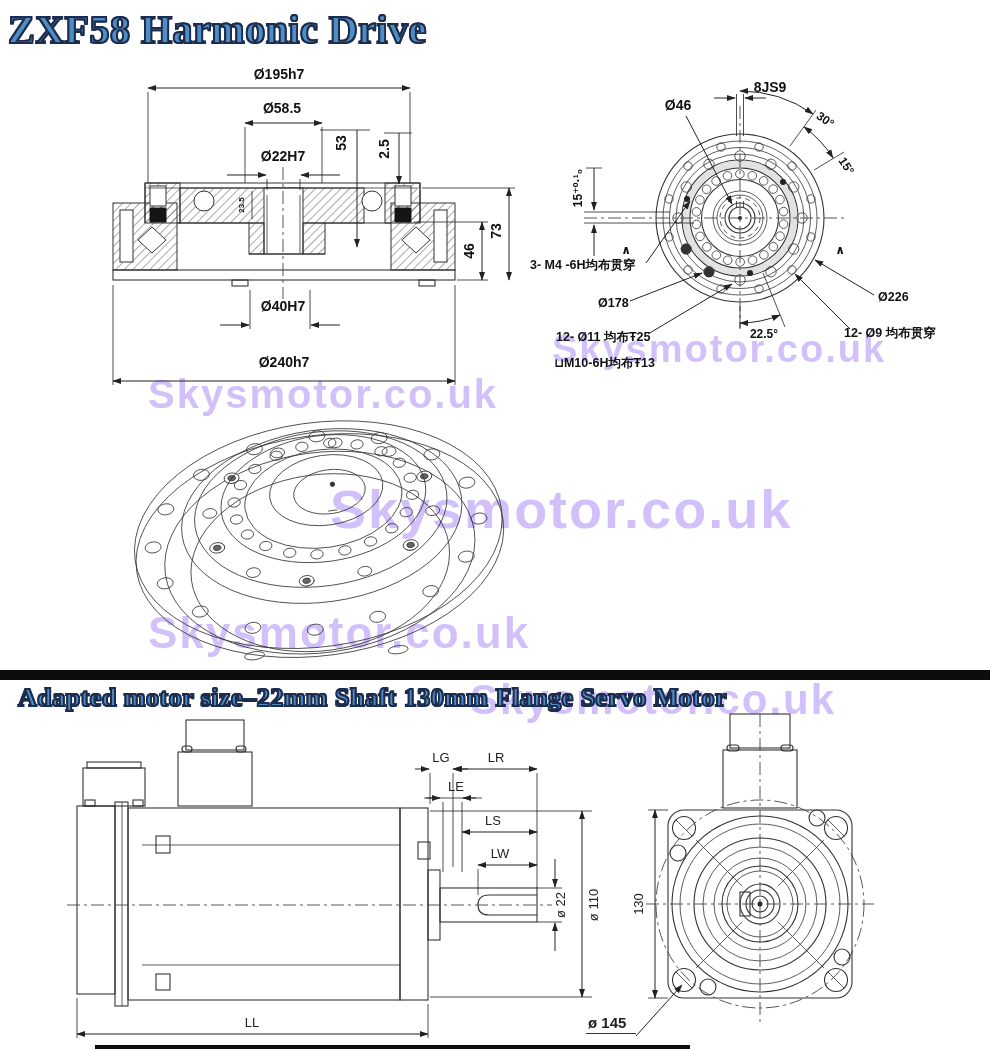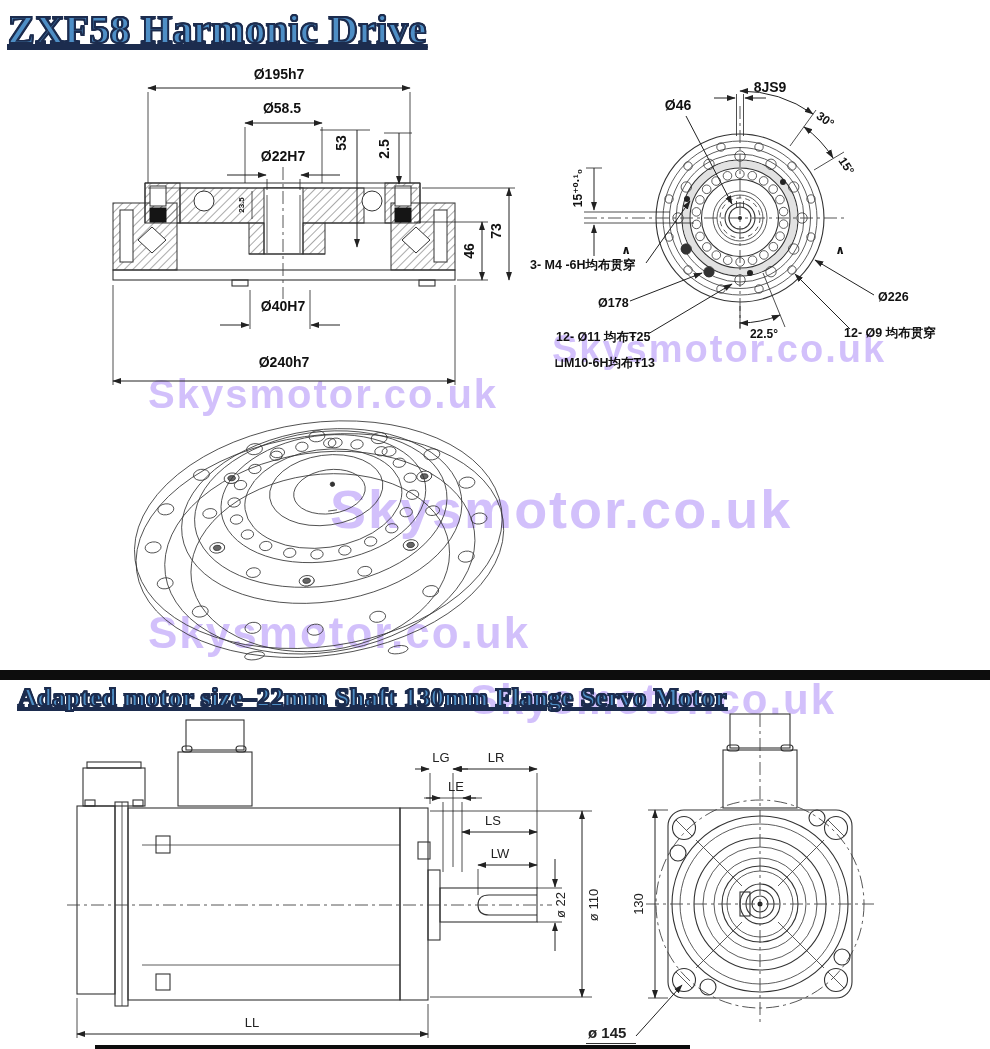--- a/index.html
+++ b/index.html
@@ -20,29 +20,29 @@
   .blk{fill:#151515;stroke:#151515;}
   .dt{font:bold 14px "Liberation Sans","DejaVu Sans",sans-serif;fill:#111;}
   .dm{font:bold 12px "Liberation Sans","DejaVu Sans",sans-serif;fill:#111;}
   .nt{font:bold 12.5px "Liberation Sans","DejaVu Sans",sans-serif;fill:#111;}
   .ds{font:bold 8px "Liberation Sans","DejaVu Sans",sans-serif;fill:#111;}
   .mt{font:13px "Liberation Sans","DejaVu Sans",sans-serif;fill:#222;}
   
   .blue-title{font-family:"Liberation Serif","DejaVu Serif",serif;font-weight:bold;
       color:#4e8ec5;-webkit-text-stroke:1.8px #1c2c4e;letter-spacing:.5px;
       text-shadow:1px 1px 0 #1c2c4e,-1px 1px 0 #1c2c4e,1px -1px 0 #1c2c4e,-1px -1px 0 #1c2c4e;
-      white-space:nowrap;z-index:5;text-decoration:underline;}
+      white-space:nowrap;z-index:5;}
   #title-top{left:8px;top:6px;font-size:40px;}
   #title-bottom{left:18px;top:683px;font-size:26px;}
   .wm{position:absolute;font-weight:bold;color:#8b5cf6;opacity:.38;white-space:nowrap;
       font-family:"Liberation Sans","DejaVu Sans",sans-serif;z-index:0;letter-spacing:2px;}
   .divider{position:absolute;left:0;width:990px;height:10px;background:#0d0d0d;z-index:4;}
   #bottom-bar{position:absolute;left:95px;top:1045px;width:595px;height:4px;background:#0d0d0d;}
   #label-d145{position:absolute;left:586px;top:1014px;font:bold 15px "Liberation Sans","DejaVu Sans",sans-serif;
-      color:#222;border-bottom:1.5px solid #333;padding:0 10px 2px 2px;z-index:3;margin-top:10px;}
+      color:#222;border-bottom:1.5px solid #333;padding:0 10px 2px 2px;z-index:3;}
   .z1{z-index:1;}
 </style>
 </head>
 <body>
 
 <div class="wm" style="left:148px;top:372px;font-size:40px;">Skysmotor.co.uk</div>
 <div class="wm" style="left:552px;top:328px;font-size:38px;">Skysmotor.co.uk</div>
 <div class="wm" style="left:330px;top:478px;font-size:54px;">Skysmotor.co.uk</div>
 <div class="wm" style="left:148px;top:608px;font-size:44px;">Skysmotor.co.uk</div>
 <div class="wm" style="left:470px;top:676px;font-size:42px;">Skysmotor.co.uk</div>

